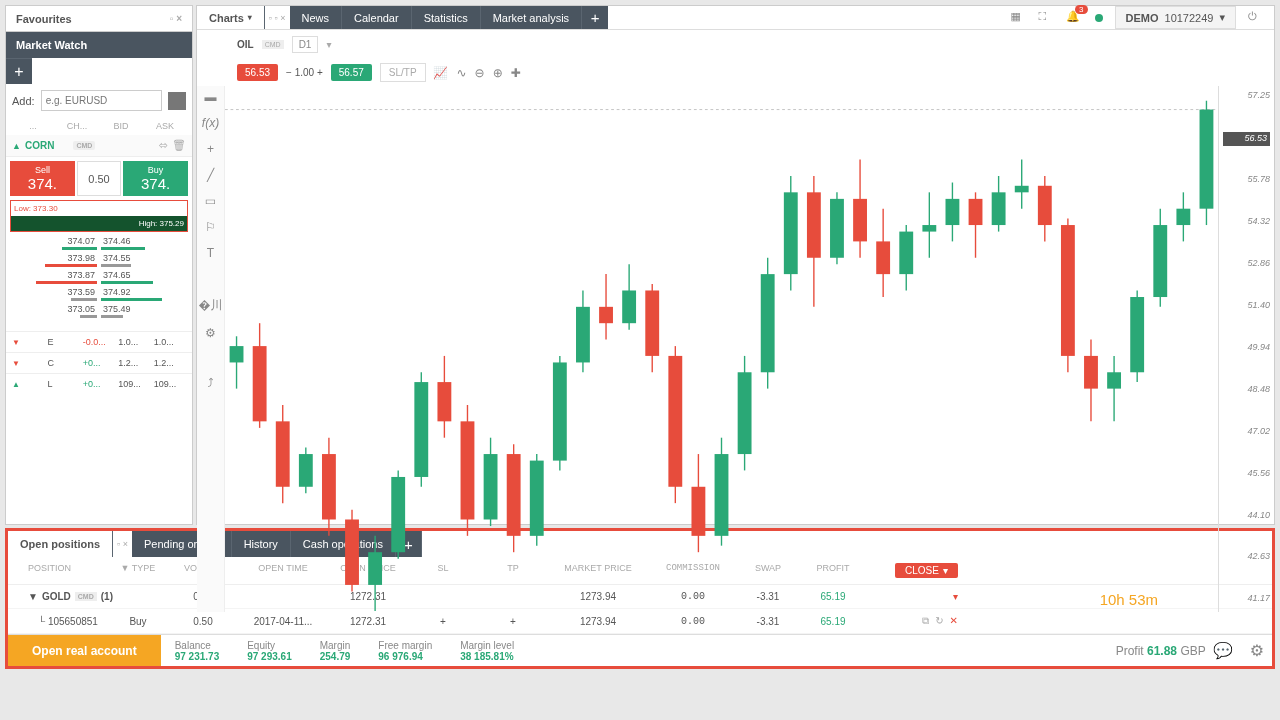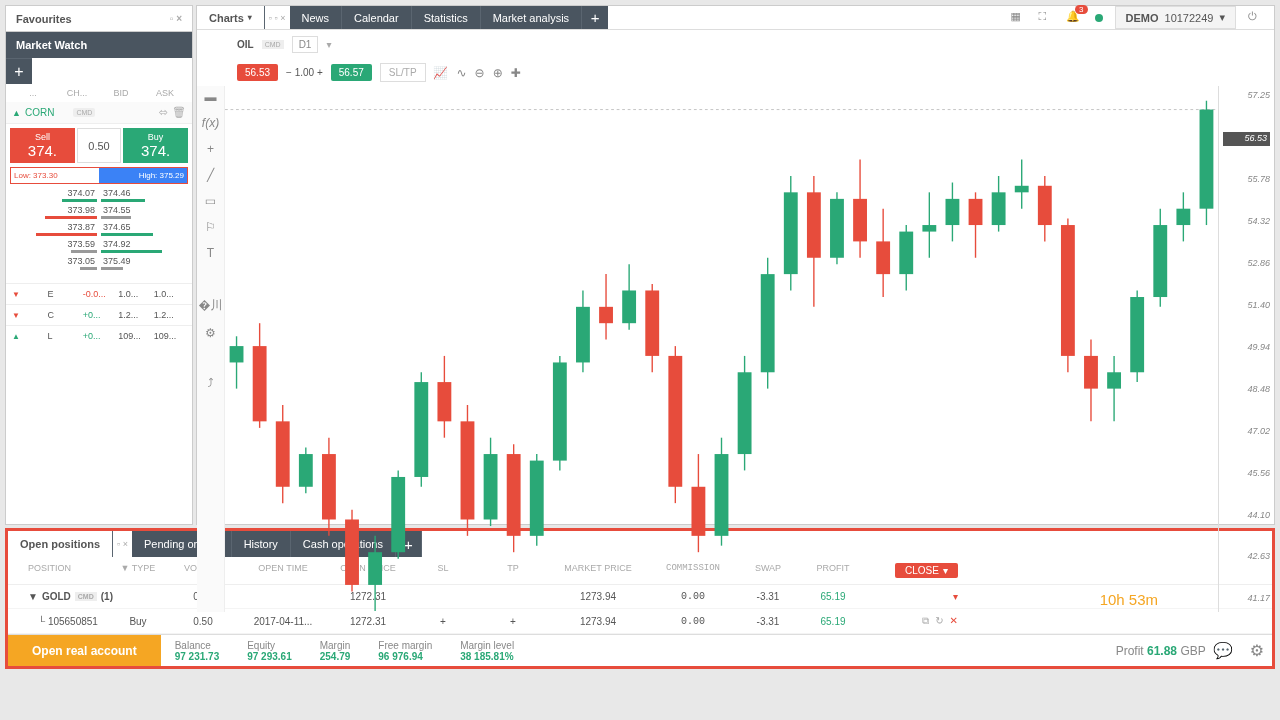--- a/index.html
+++ b/index.html
@@ -13,34 +13,34 @@
 .fav-tab .ctrl { color: #aaa; font-size: 10px; }
 .mw-tab { background: #4a5560; color: #fff; height: 26px; display: flex; align-items: center; padding: 0 10px; font-weight: bold; }
 .add-btn { background: #4a5560; color: #fff; width: 26px; height: 26px; display: flex; align-items: center; justify-content: center; font-size: 16px; border-top: 1px solid #5a6570; }
 .add-row { display: flex; align-items: center; padding: 6px; gap: 6px; }
 .add-row input { flex: 1; border: 1px solid #ccc; padding: 4px; font-size: 10px; width: 60px; }
 .grid-icon { width: 18px; height: 18px; background: #555; opacity: 0.8; }
 .hdr-row { display: flex; padding: 4px 6px; color: #aaa; font-size: 9px; gap: 2px; }
 .hdr-row span { flex: 1; text-align: center; }
 .sym-hdr { display: flex; align-items: center; padding: 4px 6px; background: #fafafa; border-bottom: 1px solid #eee; gap: 4px; }
 .sym-hdr .chev-up { color: #2aa876; font-size: 9px; }
-.sym-hdr .label { color: #2aa876; font-weight: normal; flex: 1; font-size: 10px; display: flex; align-items: center; gap: 19px; text-align: center; }
+.sym-hdr .label { color: #2aa876; font-weight: bold; flex: 1; font-size: 10px; display: flex; align-items: center; gap: 19px; text-align: center; }
 .sym-hdr .badge { background: #eee; color: #aaa; font-size: 7px; padding: 1px 3px; border-radius: 2px; }
 .sym-hdr .act { color: #aaa; font-size: 11px; cursor: pointer; }
 .sellbuy { display: flex; padding: 4px; gap: 2px; }
 .sell-box { background: #e74c3c; color: #fff; text-align: center; padding: 4px 6px; flex: 1; }
 .sell-box .l { font-size: 9px; }
 .sell-box .v { font-size: 15px; }
 .vol-box { background: #fff; border: 1px solid #ddd; flex: 0.8; display: flex; align-items: center; justify-content: center; font-size: 11px; }
 .buy-box { background: #2aa876; color: #fff; text-align: center; padding: 4px 6px; flex: 1; }
 .buy-box .l { font-size: 9px; }
 .buy-box .v { font-size: 15px; }
-.lowhigh { display: flex; border: 1px solid #e74c3c; margin: 0 4px; font-size: 8px; }
+.lowhigh { display: flex; border: 1px solid #e74c3c; margin: 0 4px; font-size: 8px; flex-direction: column; }
 .lowhigh .low { background: #fff; color: #e74c3c; padding: 3px; flex: 1; }
-.lowhigh .high { background: #3b82f6; color: #fff; padding: 3px; flex: 1; text-align: right; }
+.lowhigh .high { background: #14532d; color: #fff; padding: 3px; flex: 1; text-align: right; }
 .depth { padding: 4px; }
 .depth-row { display: flex; gap: 4px; margin-bottom: 3px; font-size: 10px; }
 .depth-row .bar { flex: 1; position: relative; height: 14px; }
 .depth-row .bid .fill { position: absolute; right: 0; height: 3px; bottom: 0; }
 .depth-row .ask .fill { position: absolute; left: 0; height: 3px; bottom: 0; }
 .depth-row .txt { position: absolute; top: 0; font-size: 9px; }
 .depth-row .bid .txt { right: 2px; }
 .depth-row .ask .txt { left: 2px; }
 .mini-rows { margin-top: 6px; }
 .mini-row { display: flex; padding: 5px 6px; border-top: 1px solid #eee; font-size: 9px; align-items: center; gap: 3px; }
@@ -136,20 +136,25 @@
 <div class="app">
   <div class="top-row">
 
     <div class="sidebar">
       <div class="fav-tab">
         <span>Favourites</span>
         <span class="ctrl">▫ ×</span>
       </div>
       <div class="mw-tab">Market Watch</div>
       <div class="add-btn">+</div>
+      <div class="add-row">
+        <span>Add:</span>
+        <input placeholder="e.g. EURUSD" style="">
+        <div class="grid-icon"></div>
+      </div>
       <div class="hdr-row">
         <span>...</span>
         <span>CH...</span>
         <span>BID</span>
         <span>ASK</span>
       </div>
       <div class="sym-hdr">
         <span class="chev-up">▲</span>
         <span class="label">
             <span>CORN</span>

